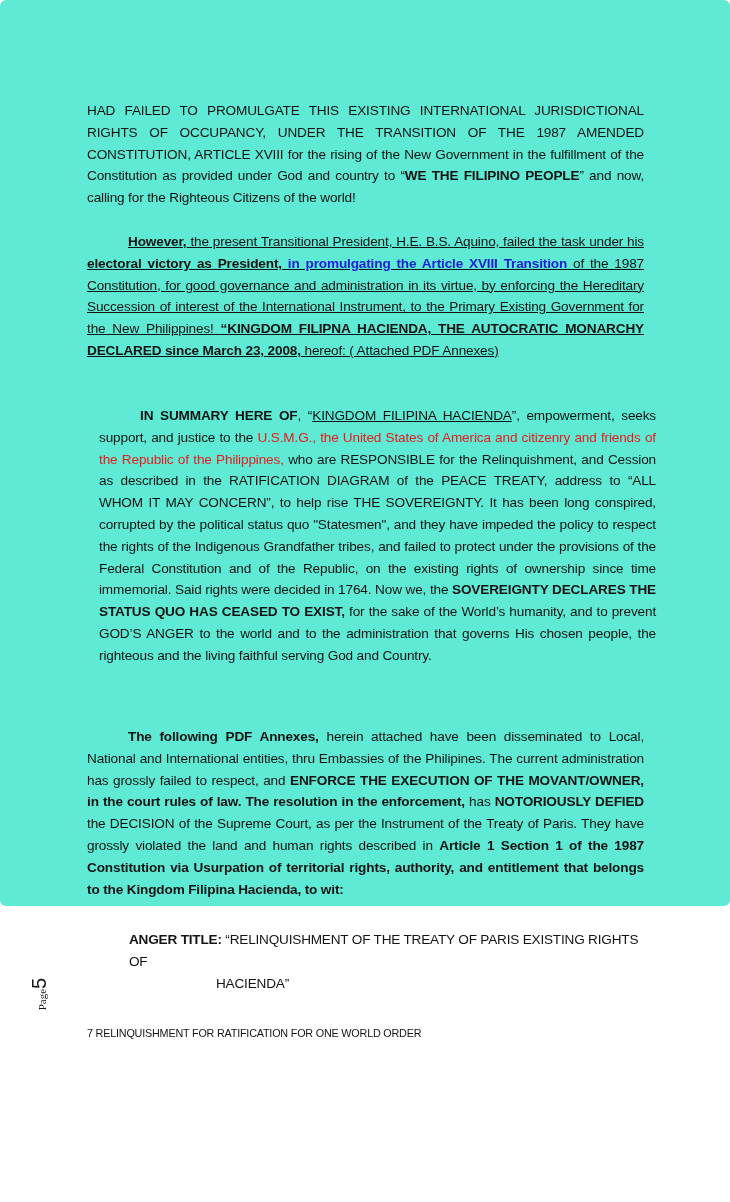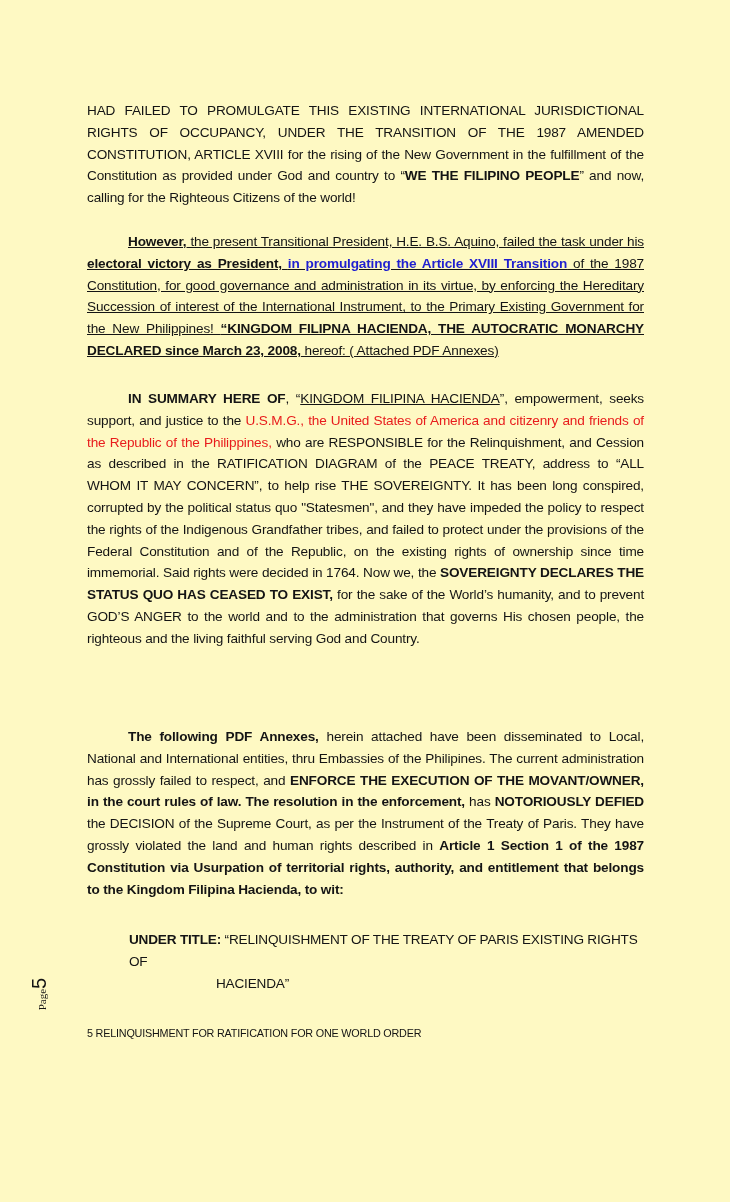--- a/index.html
+++ b/index.html
@@ -12,42 +12,43 @@
       height: 1202px;
       position: relative;
       overflow: hidden;
       font-family: "Liberation Sans", sans-serif;
       color: #141414;
     }
     .page {
       position: absolute;
       left: 0; top: 0;
       width: 730px;
-      height: 1202px;
-      background: #fef9c3;
+      height: 906px;
+      background: #5eead4;
+      border-radius: 6px;
     }
     .body-text {
       position: absolute;
       left: 87px;
       width: 557px;
       font-size: 13.6px;
       line-height: 21.8px;
       text-align: justify;
       letter-spacing: -0.15px;
     }
     .para { margin: 0; }
     .indent { display: inline-block; width: 41px; }
     b { font-weight: bold; }
     .blue { color: #1f1fd0; font-weight: bold; }
     .red { color: #e81c1c; }
     .ul { text-decoration: underline; }
 
     #p1 { top: 100px; }
     #p2 { top: 231px; text-decoration: underline; }
-    #p3 { top: 388px; }
+    #p3 { top: 405px; margin-left: 12px; }
     #p4 { top: 726px; }
 
     .case-title {
       position: absolute;
       left: 129px;
       top: 929px;
       width: 520px;
       font-size: 13.6px;
       line-height: 22px;
       letter-spacing: -0.2px;
@@ -97,24 +98,24 @@
 
   <div class="body-text" id="p3">
     <p class="para"><span class="indent"></span><b>IN SUMMARY HERE OF</b><span>, “</span><span class="ul">KINGDOM FILIPINA HACIENDA</span><span>”, empowerment, seeks support, and justice to the </span><span class="red">U.S.M.G., the United States of America and citizenry and friends of the Republic of the Philippines,</span><span> who are RESPONSIBLE for the Relinquishment, and Cession as described in the RATIFICATION DIAGRAM of the PEACE TREATY, address to  “ALL WHOM IT MAY CONCERN”,  to help rise THE SOVEREIGNTY. It has been long conspired, corrupted by the political status quo "Statesmen", and they have impeded the policy to respect the rights of the Indigenous Grandfather tribes, and failed to protect under the provisions of the Federal Constitution and of the Republic, on the existing rights of ownership since time immemorial. Said rights were decided in 1764.  Now we, the </span><b>SOVEREIGNTY DECLARES THE STATUS QUO HAS CEASED TO EXIST,</b><span> for the sake of the World’s humanity, and to prevent  GOD’S ANGER to the world and to the administration that governs His chosen people, the righteous and the living faithful serving God and Country.</span></p>
   </div>
 
   <div class="body-text" id="p4">
     <p class="para"><span class="indent"></span><b>The following PDF Annexes,</b><span> herein attached have been disseminated to Local, National and International entities, thru Embassies of the Philipines. The current administration has grossly failed to respect, and </span><b>ENFORCE THE EXECUTION OF THE MOVANT/OWNER, in the court rules of law.  The resolution in the  enforcement,</b><span> has </span><b>NOTORIOUSLY DEFIED</b><span> the DECISION of the Supreme Court, as per the Instrument of the Treaty of Paris. They have grossly violated the land and human rights described in </span><b>Article 1 Section 1 of the 1987 Constitution via Usurpation of territorial rights, authority, and entitlement that belongs to the Kingdom Filipina Hacienda, to wit:</b></p>
   </div>
 
   <div class="case-title">
-    <span class="label">UNDER TITLE:</span><span>  “RELINQUISHMENT OF THE TREATY OF PARIS EXISTING RIGHTS OF</span>
+    <span class="label">ANGER TITLE:</span><span>  “RELINQUISHMENT OF THE TREATY OF PARIS EXISTING RIGHTS OF</span>
     <span class="line2">HACIENDA”</span>
   </div>
 
   <div class="page-num">
     <span class="pg-label">Page</span>
       <span class="pg-val">5</span>
   </div>
 
-  <div class="footer">5  RELINQUISHMENT FOR RATIFICATION FOR ONE WORLD ORDER</div>
+  <div class="footer">7  RELINQUISHMENT FOR RATIFICATION FOR ONE WORLD ORDER</div>
 
 </div>
 
 </body></html>

